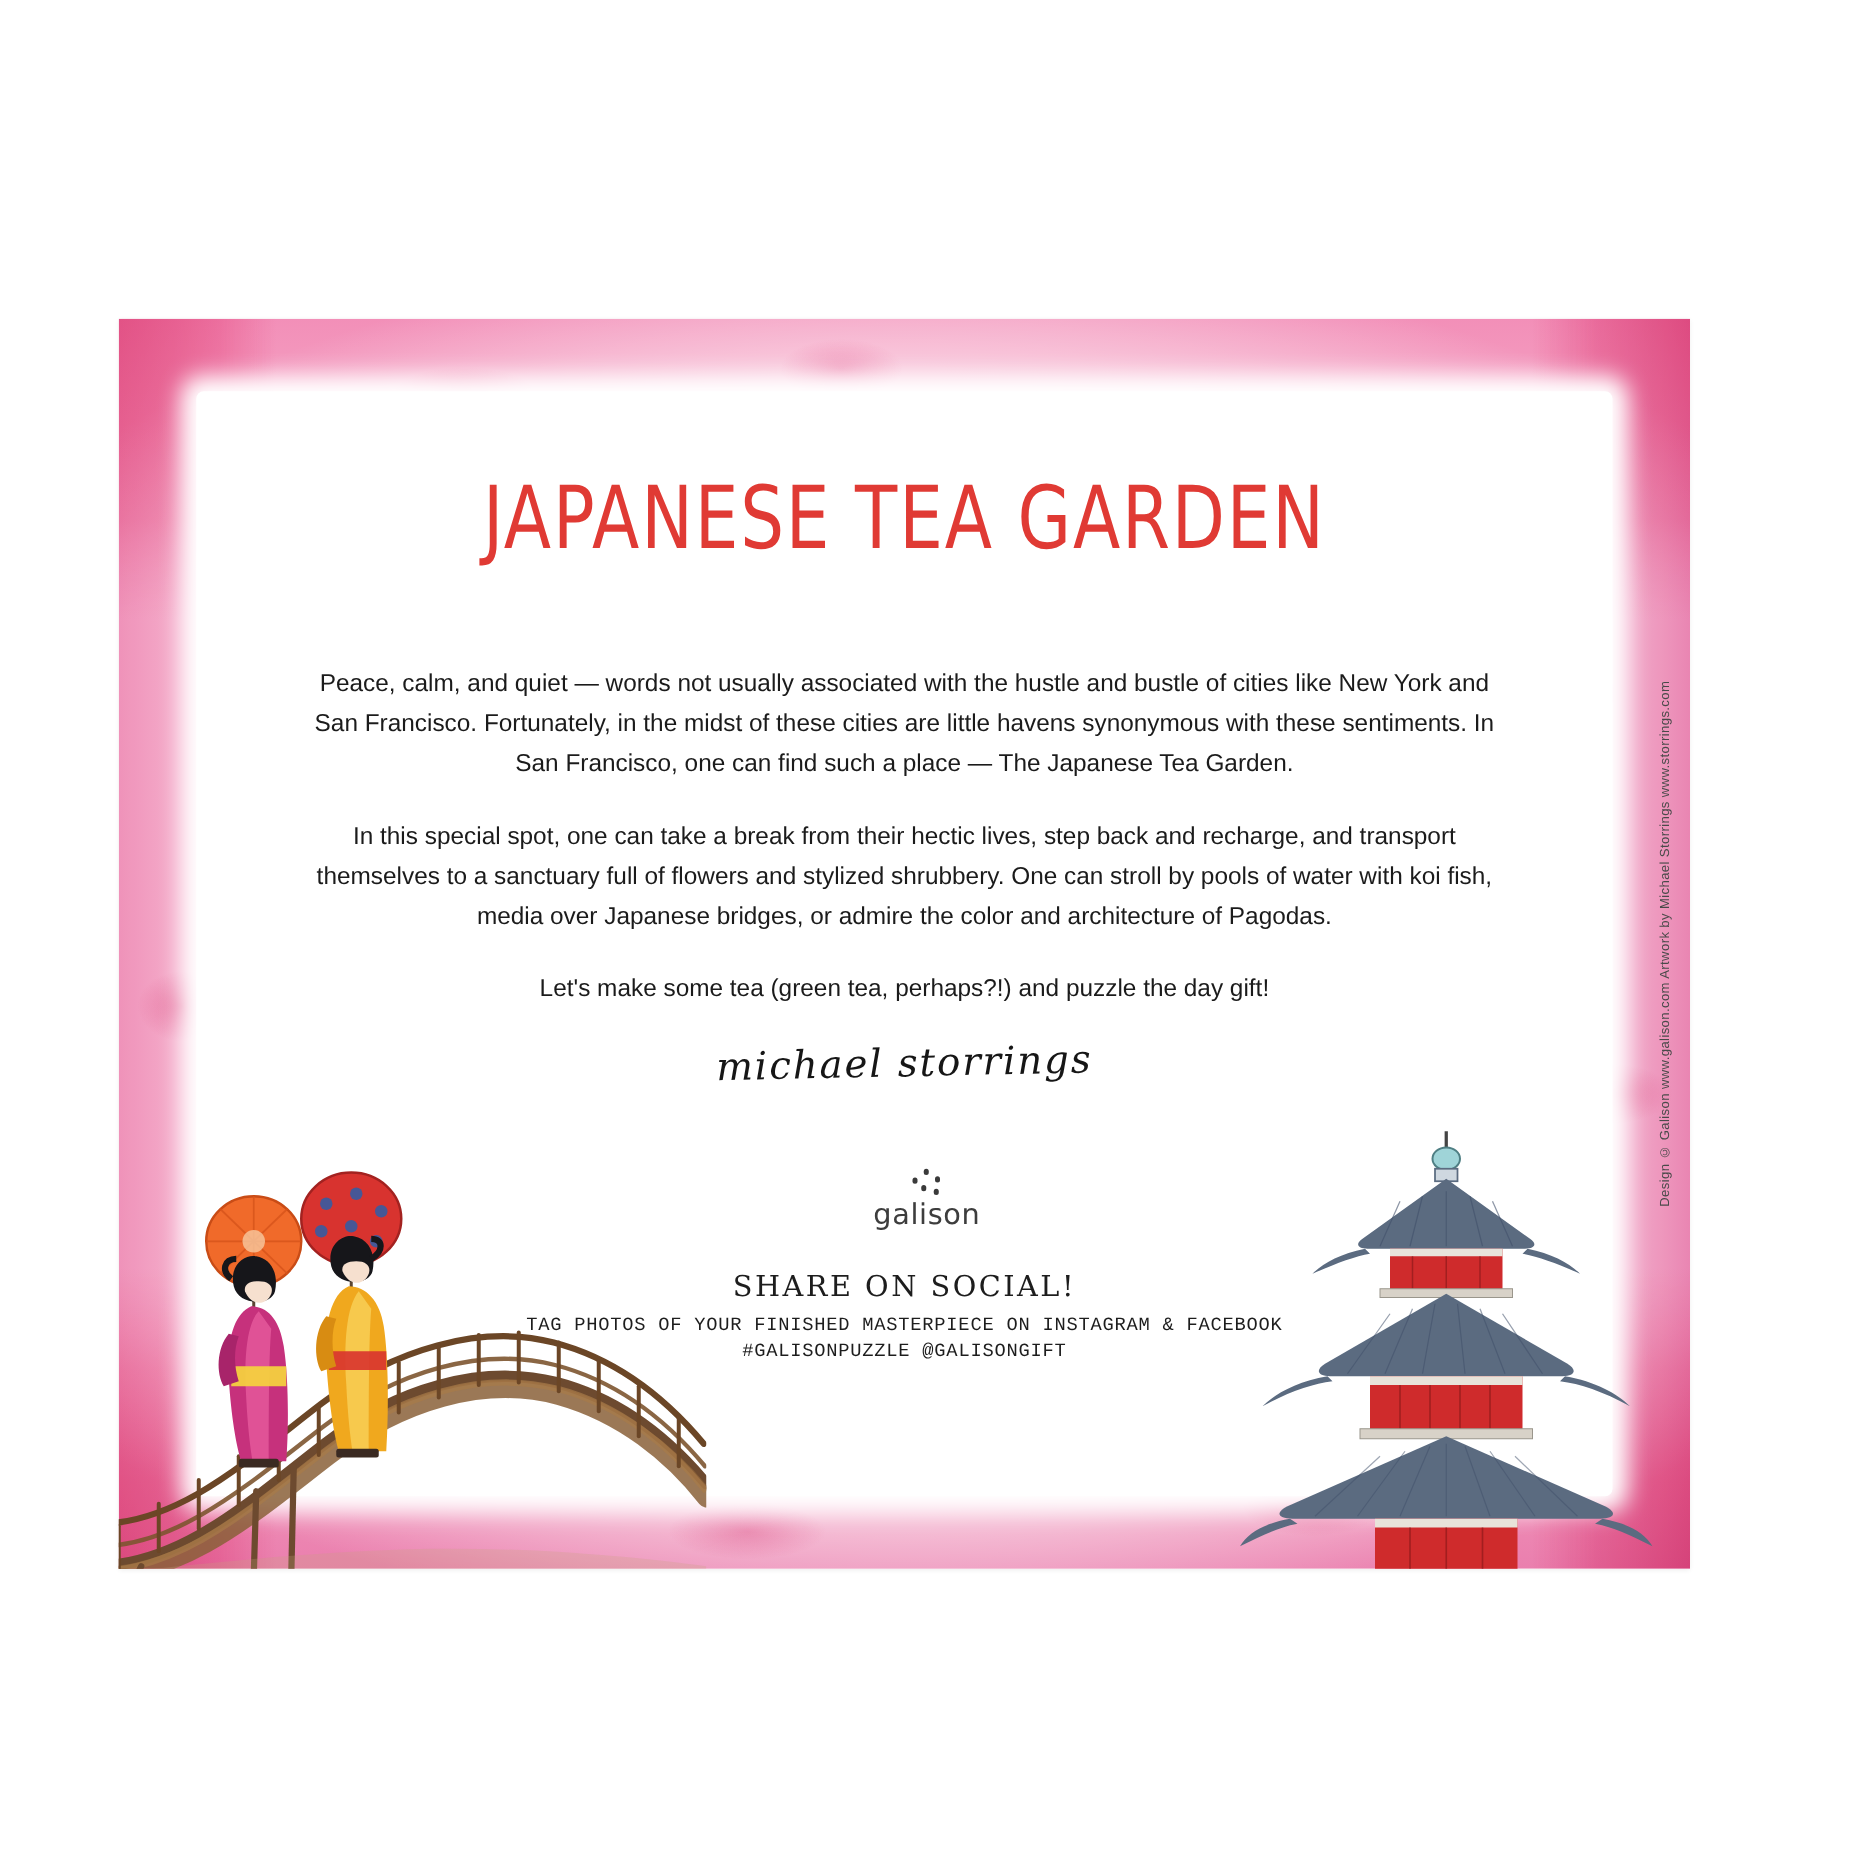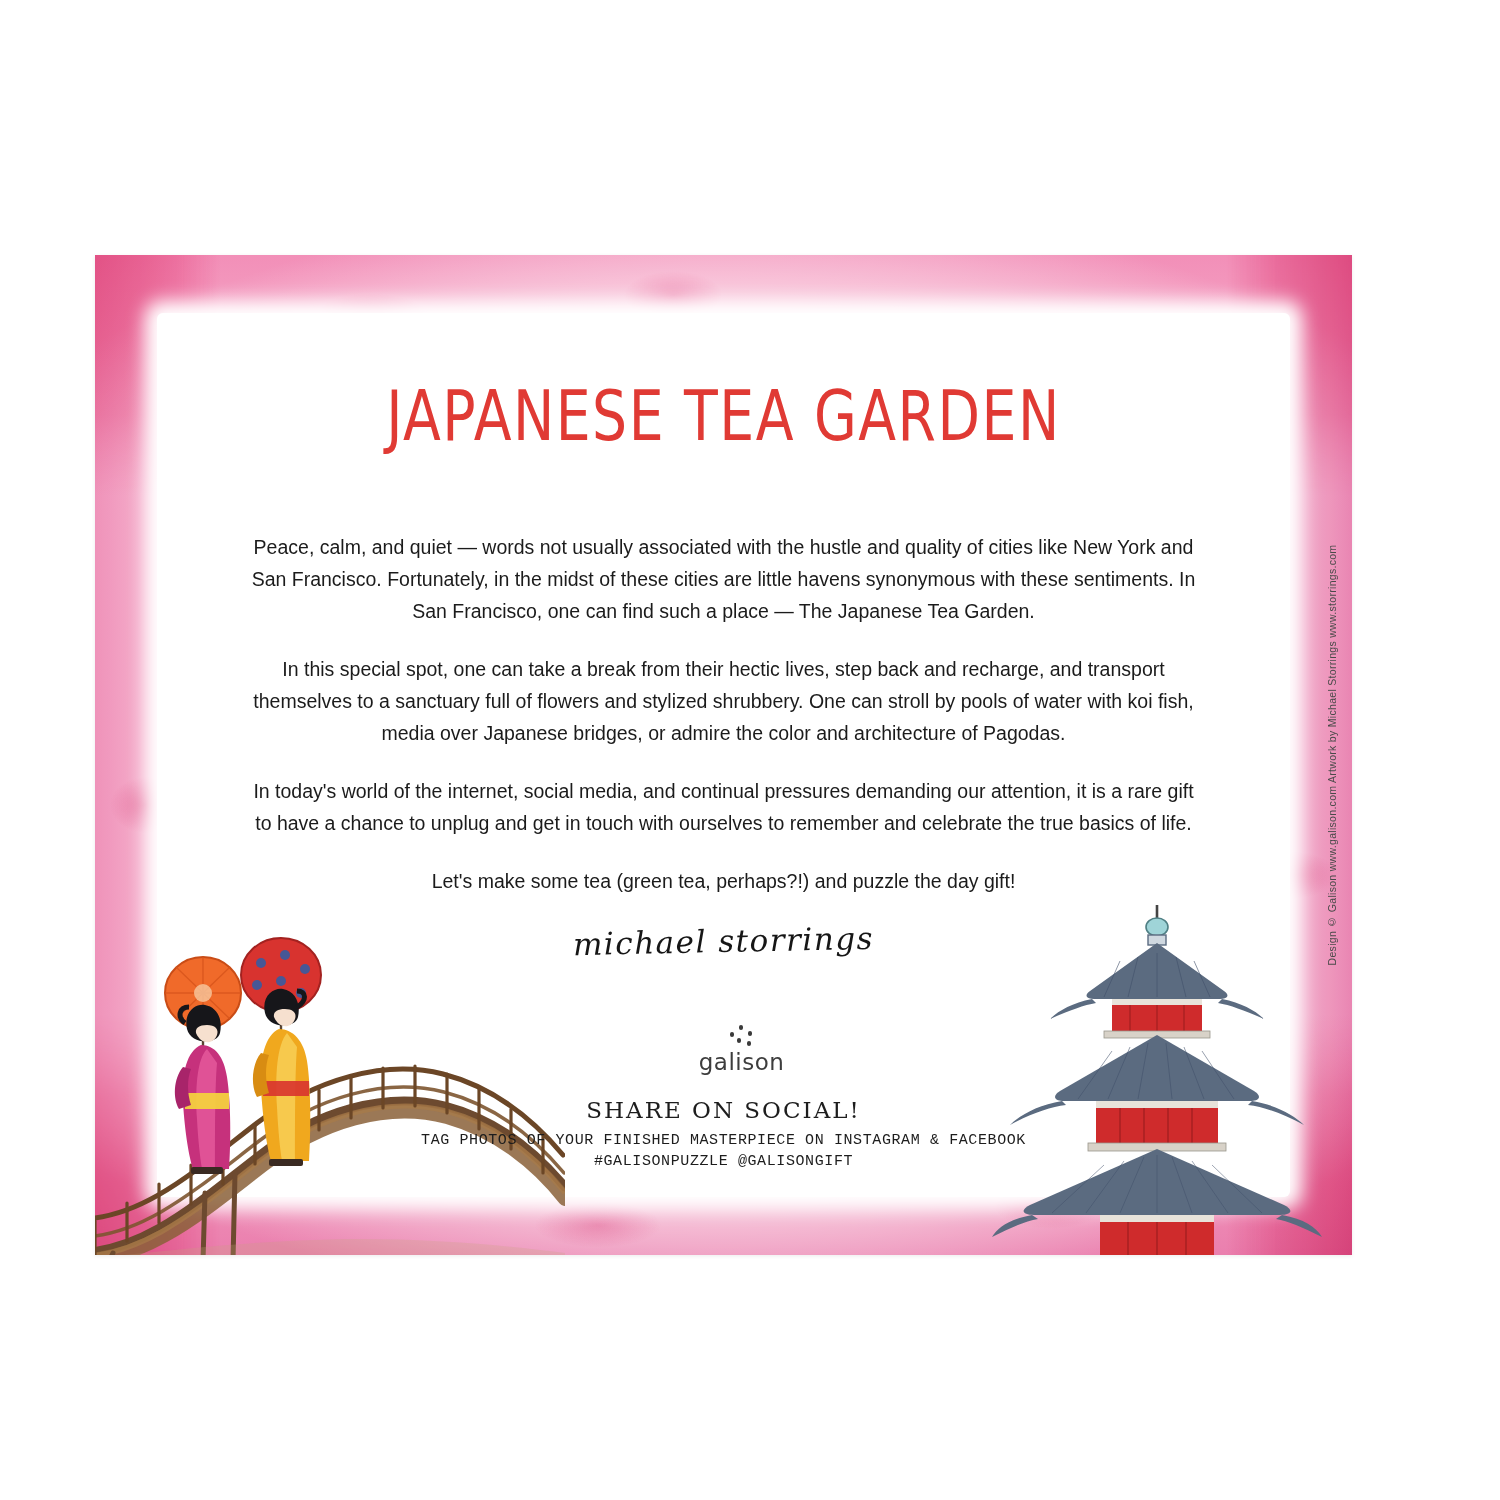--- a/index.html
+++ b/index.html
@@ -135,21 +135,21 @@
   .dots i:nth-child(4) { left: 12px; top: 13px; }
   .dots i:nth-child(5) { left: 22px; top: 16px; }
   #brand-name {
     font-family: "DejaVu Sans", sans-serif;
     font-size: 23px;
     color: #3d3d3d;
     letter-spacing: .5px;
   }
 
   #share-head {
-    margin-top: 22px;
+    margin-top: 32px;
     font-family: "DejaVu Serif", serif;
     font-size: 23px;
     letter-spacing: 2px;
     color: #1d1d1d;
   }
   .share-line {
     margin-top: 9px;
     font-size: 15px;
     letter-spacing: .6px;
     color: #1d1d1d;
@@ -201,23 +201,22 @@
     <div class="wash wash-sides"></div>
     <div class="wash wash-blotch"></div>
     <div class="wash-inner"></div>
 
     <div id="credit">Design © Galison  www.galison.com  Artwork by Michael Storrings  www.storrings.com</div>
 
     <div id="content">
 
       <div id="title">JAPANESE TEA GARDEN</div>
 
-      <div class="para" id="p1">Peace, calm, and quiet — words not usually associated with the hustle and quality of cities like New York and San Francisco. Fortunately, in the midst of these cities are little havens synonymous with these sentiments. In San Francisco, one can find such a place — The Japanese Tea Garden.</div>
+      <div class="para" id="p1">Peace, calm, and quiet — words not usually associated with the hustle and bustle of cities like New York and San Francisco. Fortunately, in the midst of these cities are little havens synonymous with these sentiments. In San Francisco, one can find such a place — The Japanese Tea Garden.</div>
       <div class="para">In this special spot, one can take a break from their hectic lives, step back and recharge, and transport themselves to a sanctuary full of flowers and stylized shrubbery. One can stroll by pools of water with koi fish, media over Japanese bridges, or admire the color and architecture of Pagodas.</div>
-      <div class="para">In today's world of the internet, social media, and continual pressures demanding our attention, it is a rare gift to have a chance to unplug and get in touch with ourselves to remember and celebrate the true basics of life.</div>
       <div class="para">Let's make some tea (green tea, perhaps?!) and puzzle the day gift!</div>
 
       <div id="signature">michael storrings</div>
 
       <div id="brand">
         <div class="dots">
           <i></i>
             <i></i>
             <i></i>
             <i></i>

